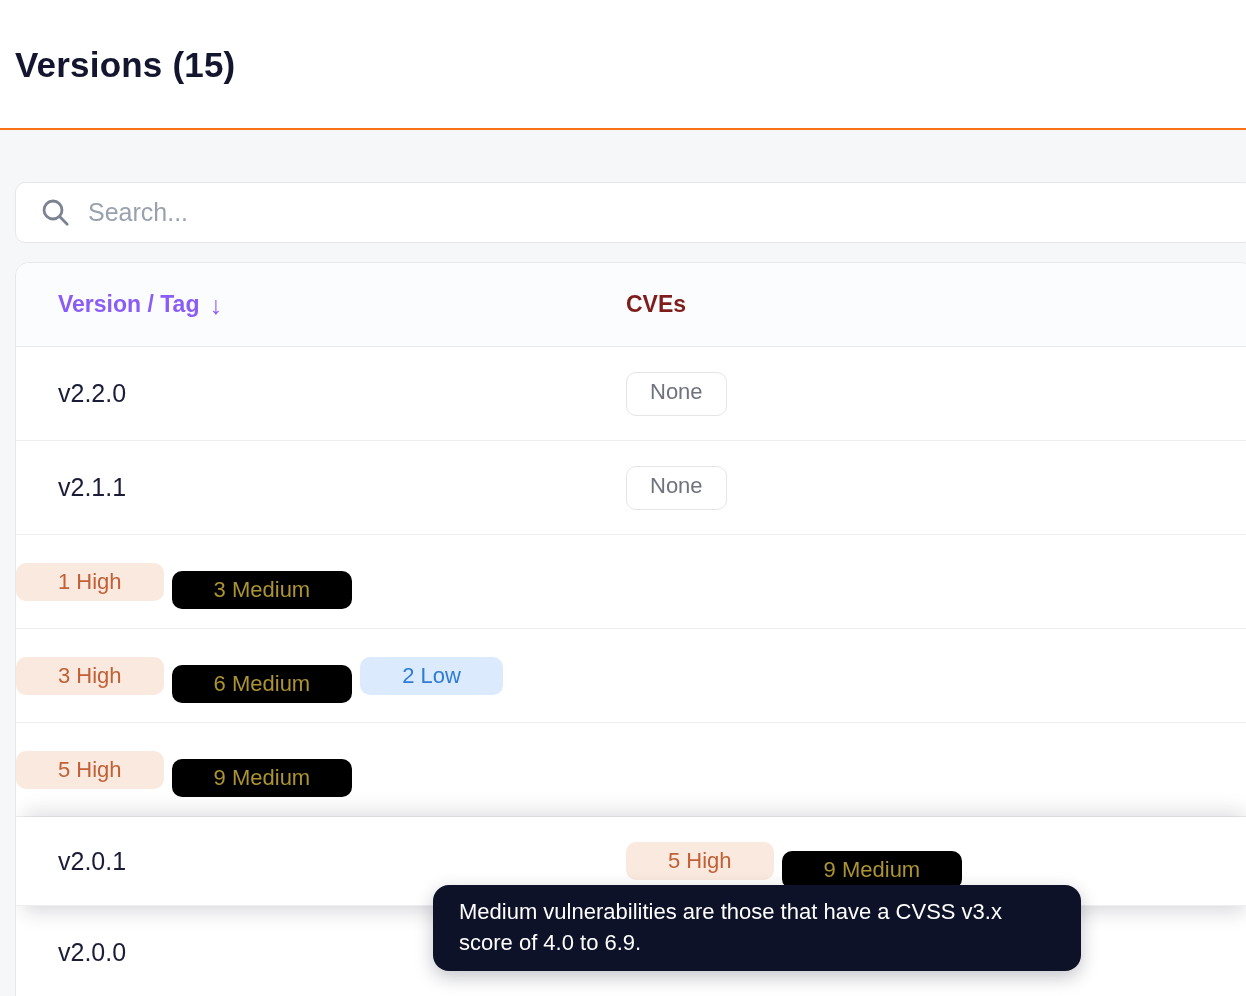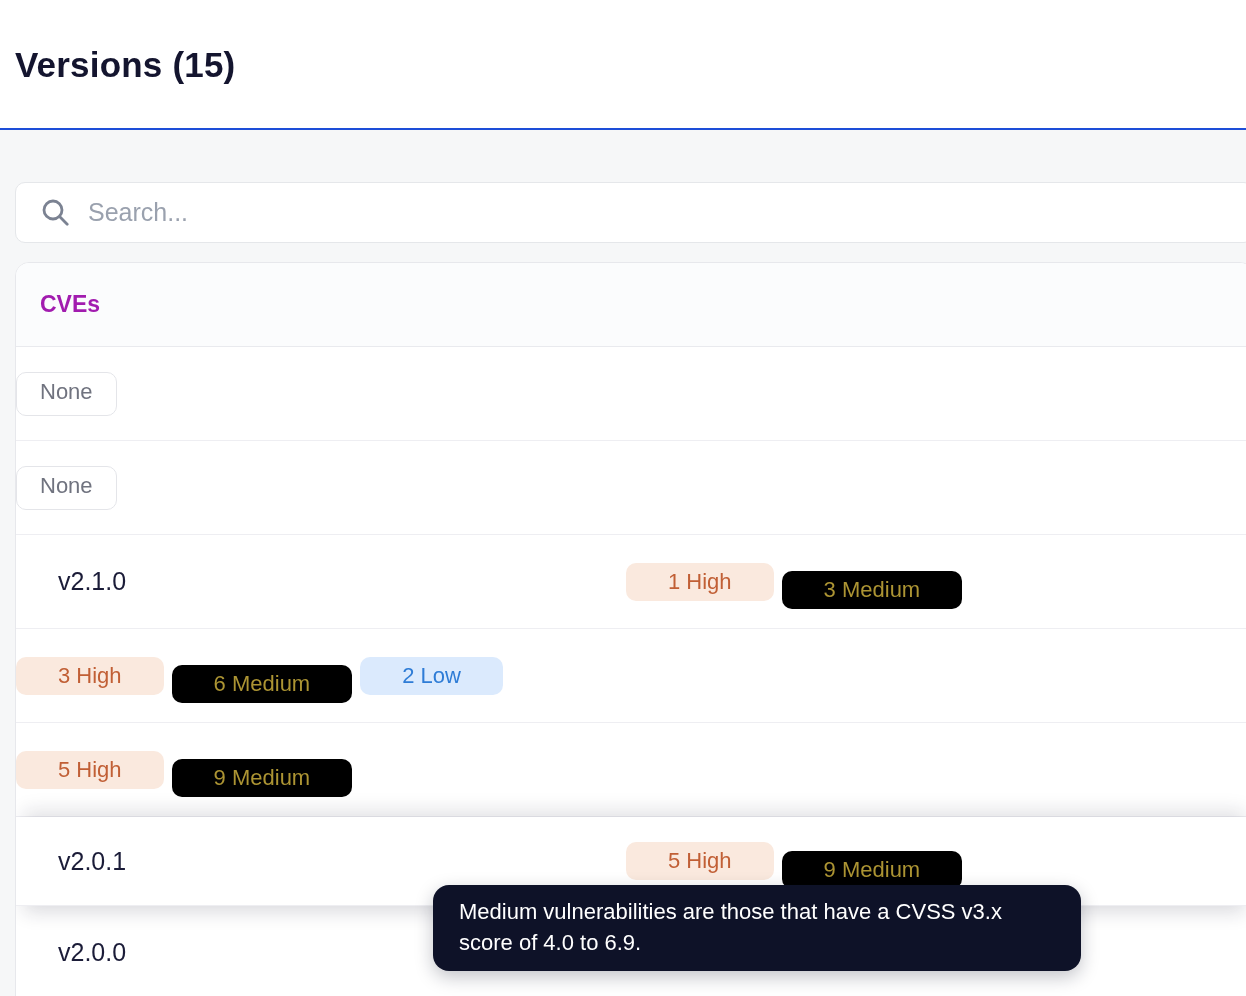--- a/index.html
+++ b/index.html
@@ -14,21 +14,21 @@
     background: #ffffff;
     font-family: "Liberation Sans", sans-serif;
   }
 
   
   .topbar {
     position: absolute;
     top: 0; left: 0; right: 0;
     height: 128px;
     background: #ffffff;
-    border-bottom: 2px solid #1d4ed8;
+    border-bottom: 2px solid #f97316;
     z-index: 1;
   }
   .page-title {
     position: absolute;
     left: 15px;
     top: 22px;
     font-size: 35px;
     font-weight: 700;
     color: #14152f;
     letter-spacing: 0.2px;
@@ -105,24 +105,23 @@
     font-size: 23px;
     cursor: pointer;
   }
   .th-version .sort-arrow {
     font-size: 25px;
     font-weight: 600;
     position: relative;
     top: 1px;
   }
   .th-cves {
-    color: #a21caf;
+    color: #7f1d1d;
     font-weight: 700;
     font-size: 23px;
-    margin-left: 24px;
   }
 
   .trow {
     display: flex;
     align-items: center;
     height: 93px;
     background: #ffffff;
     border-bottom: 1.5px solid #eeeef2;
     position: relative;
   }
@@ -195,37 +194,46 @@
 <div class="search-box">
   <svg width="31" height="31" viewBox="0 0 31 31" fill="none">
     <circle cx="13" cy="13" r="9" stroke="#7b8292" stroke-width="2.8"></circle>
     <line x1="19.8" y1="19.8" x2="27.2" y2="27.2" stroke="#7b8292" stroke-width="2.8" stroke-linecap="round"></line>
   </svg>
   <input type="text" value="" placeholder="Search..." style="">
 </div>
 
 <div class="table-card">
   <div class="thead">
+    <div class="col-version">
+      <span class="th-version">
+        <span>Version / Tag</span>
+        <span class="sort-arrow">↓</span>
+      </span>
+    </div>
     <div class="th-cves">CVEs</div>
   </div>
   <div>
       <div class="trow">
+    <div class="col-version">
+      <span class="version-label">v2.2.0</span>
+    </div>
     <div class="badges">
           <span class="badge none">None</span>
         </div>
   </div>
       <div class="trow">
+    <div class="col-version">
+      <span class="version-label">v2.1.1</span>
+    </div>
     <div class="badges">
           <span class="badge none">None</span>
         </div>
   </div>
       <div class="trow">
-    <div class="col-version">
-      <span class="version-label">v2.1.0</span>
-    </div>
     <div class="badges">
           <span class="badge high">1 High</span>
           <span class="badge medium">3 Medium</span>
         </div>
   </div>
       <div class="trow">
     <div class="badges">
           <span class="badge high">3 High</span>
           <span class="badge medium">6 Medium</span>
           <span class="badge low">2 Low</span>

